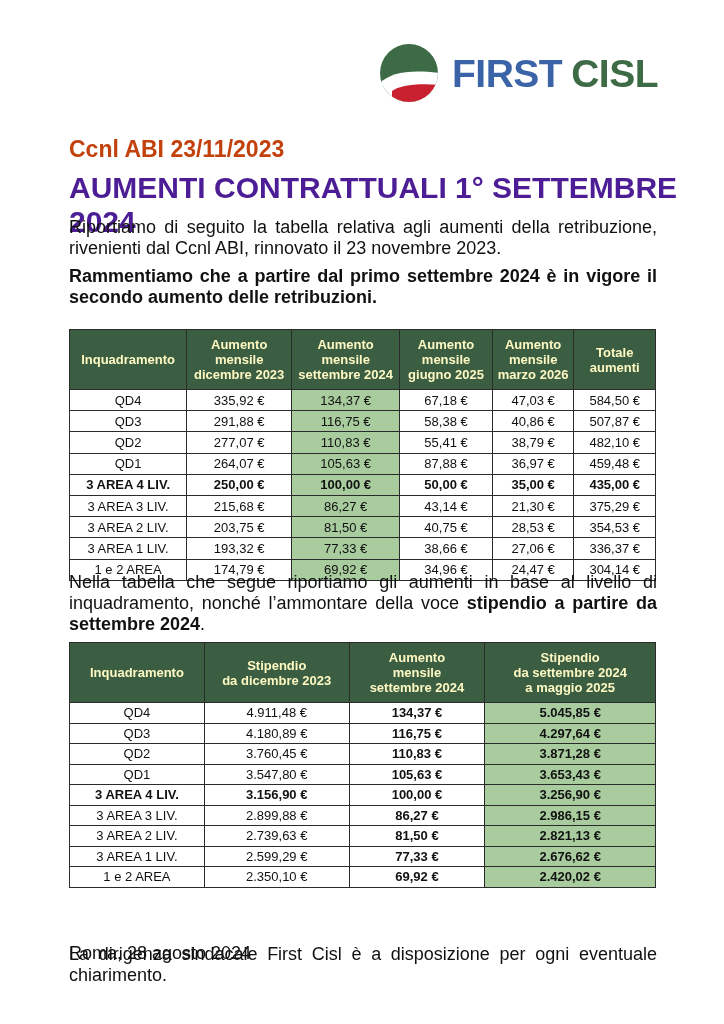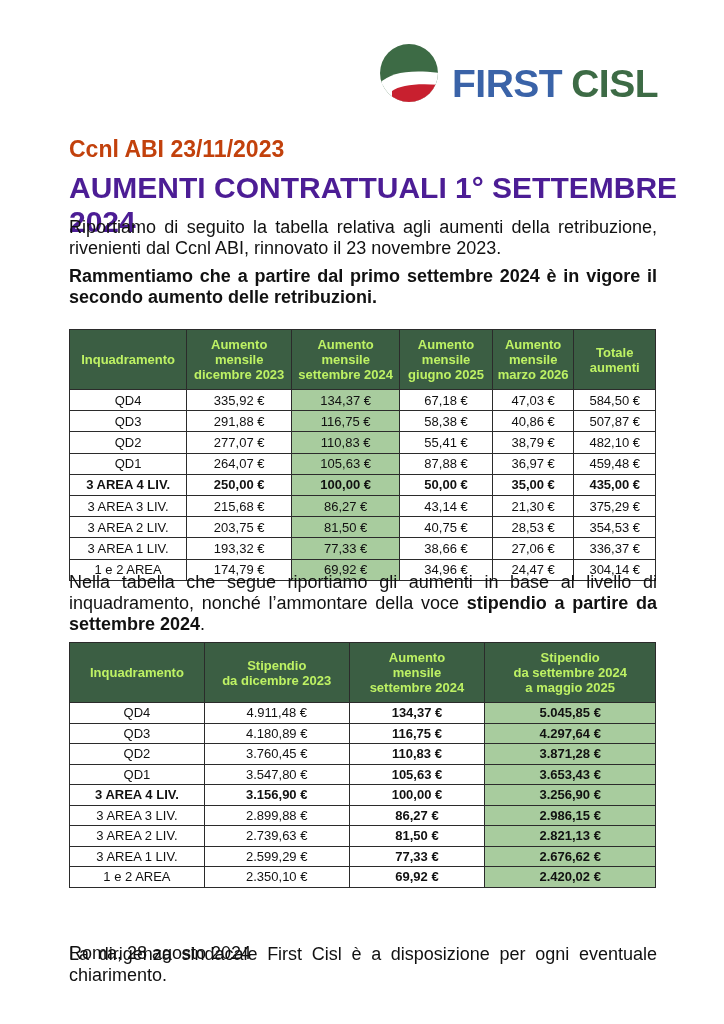--- a/index.html
+++ b/index.html
@@ -1,36 +1,36 @@
 <!DOCTYPE html>
 <html><head>
 <meta charset="utf-8">
 <style>
   html, body { margin: 0; padding: 0; background: #ffffff; }
   body { width: 724px; height: 1024px; position: relative; overflow: hidden;
          font-family: "Liberation Sans", sans-serif; color: #111; }
-  .logo { position: absolute; left: 378px; top: 43px; height: 60px; display: flex; align-items: flex-end; }
+  .logo { position: absolute; left: 378px; top: 43px; height: 60px; display: flex; align-items: center; }
   .logo svg { display: block; }
   .logo-text { margin-left: 12px; font-family: "Liberation Sans", sans-serif; font-weight: bold;
                font-size: 39px; letter-spacing: -0.5px; line-height: 1; }
   .logo-first { color: #3a63a8; }
   .logo-cisl { color: #3d6b45; margin-left: 9px; }
 
   .title1 { position: absolute; left: 69px; top: 136px; font-size: 23px; font-weight: bold; color: #c2410c; }
   .title2 { position: absolute; left: 69px; top: 171px; font-size: 30px; font-weight: bold; color: #4c1d95; }
 
   .para { position: absolute; left: 69px; width: 588px; font-size: 18px; line-height: 21px; text-align: justify; }
   .p1 { top: 217px; }
   .p2 { top: 266px; font-weight: bold; }
   .p3 { top: 572px; }
   .p4 { top: 944px; font-weight: normal; }
   .p5 { top: 943px; }
 
   table { position: absolute; border-collapse: collapse; font-size: 13px; }
-  th { background: #3b5e43; color: #bef264; font-weight: bold; border: 1px solid #2b2b2b;
+  th { background: #3b5e43; color: #fef9c3; font-weight: bold; border: 1px solid #2b2b2b;
        text-align: center; line-height: 15px; padding: 0 2px; }
   td { border: 1px solid #2b2b2b; text-align: center; height: 20px; padding: 0; }
   td.hl { background: #a8cc9e; }
   tr.bold td { font-weight: bold; }
   td.b { font-weight: bold; }
 
   #t1 { left: 69px; top: 329px; width: 587px; }
   #t1 thead tr { height: 60px; }
   #t1 td { height: 20.2px; }
   #t2 { left: 69px; top: 642px; width: 587px; }

